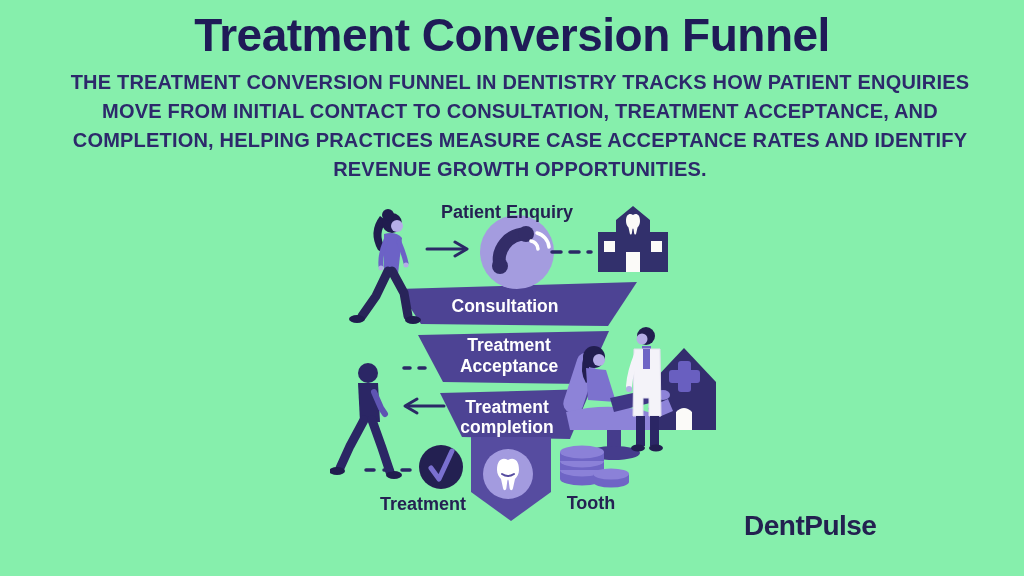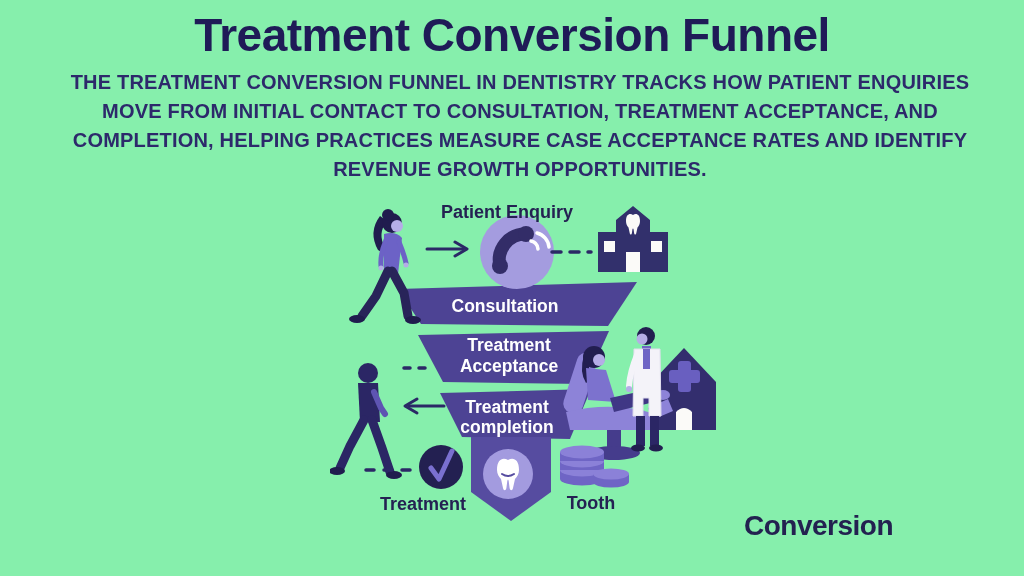--- a/index.html
+++ b/index.html
@@ -181,15 +181,15 @@
       <ellipse cx="611" cy="482" rx="18" ry="5.5" fill="#6f65c5"></ellipse>
       <rect x="593" y="474" width="36" height="8" fill="#6f65c5"></rect>
       <ellipse cx="611" cy="474" rx="18" ry="5.5" fill="#8b81d8"></ellipse>
     </g>
 
     <text class="dia-label" x="507" y="218">Patient Enquiry</text>
     <text class="dia-label" x="423" y="510">Treatment</text>
     <text class="dia-label" x="591" y="509">Tooth</text>
   </svg>
 
-  <div class="logo">Conversion</div>
+  <div class="logo">DentPulse</div>
 
 </div>
 
 </body></html>

